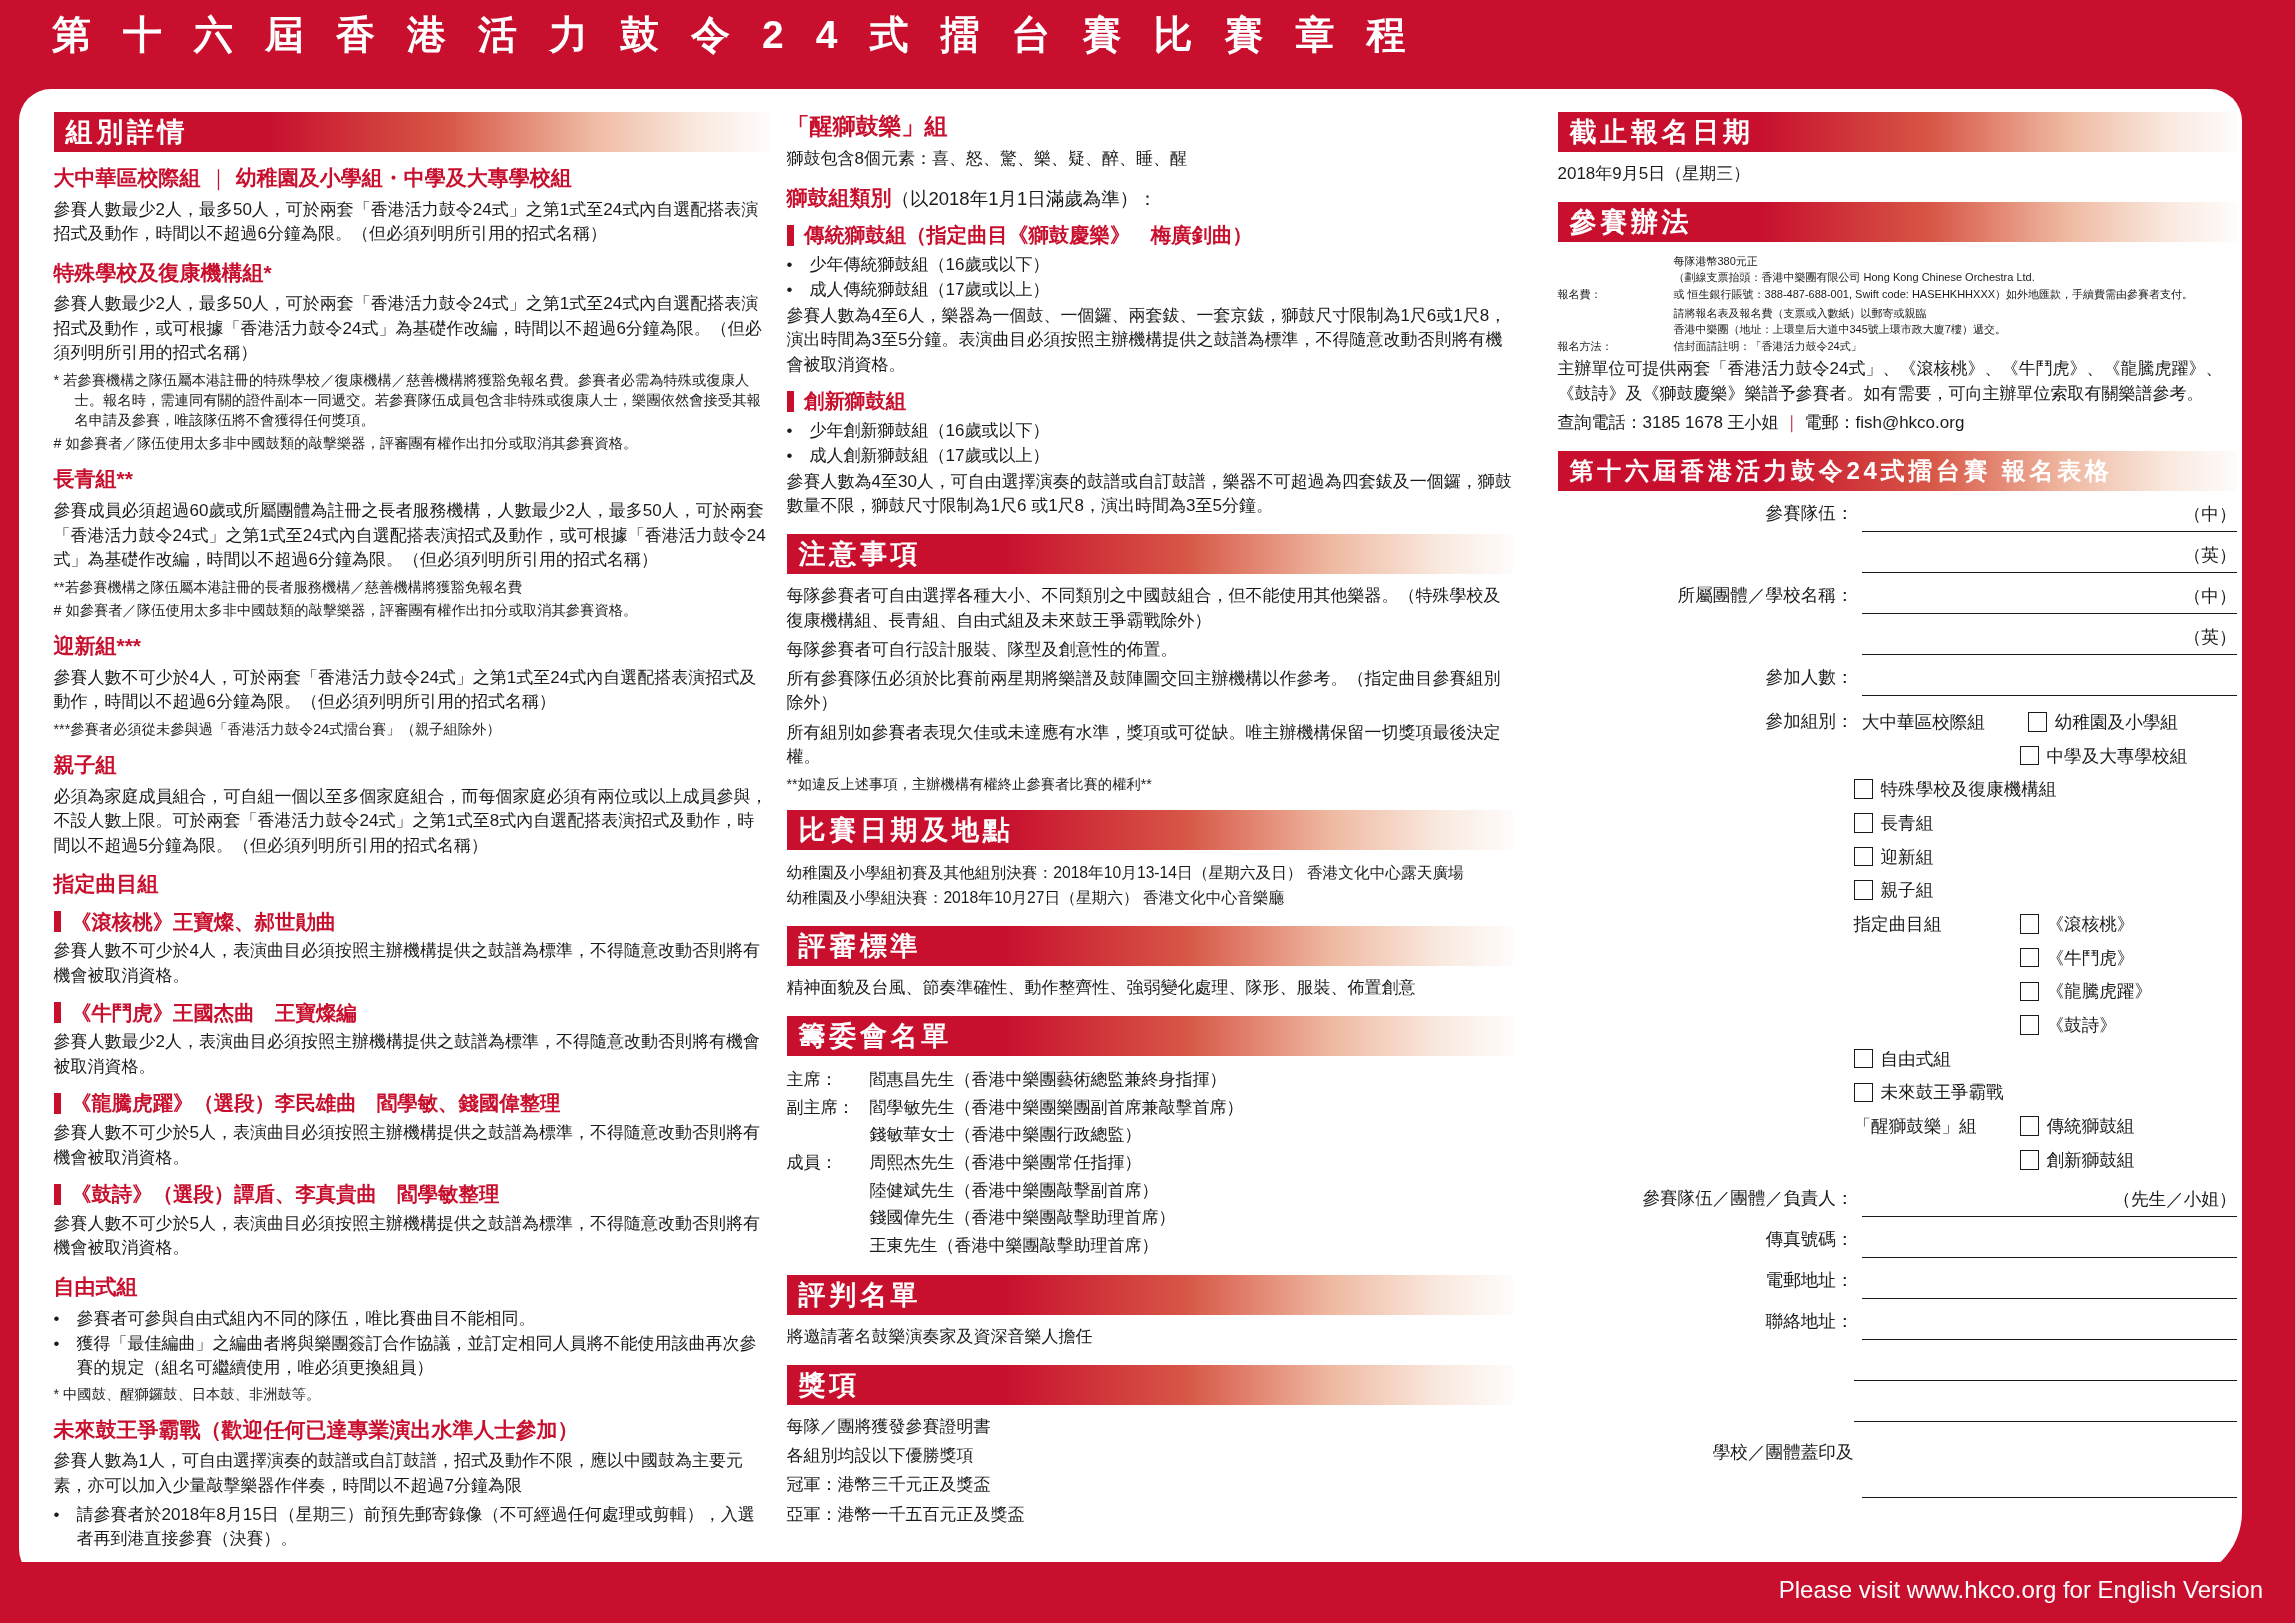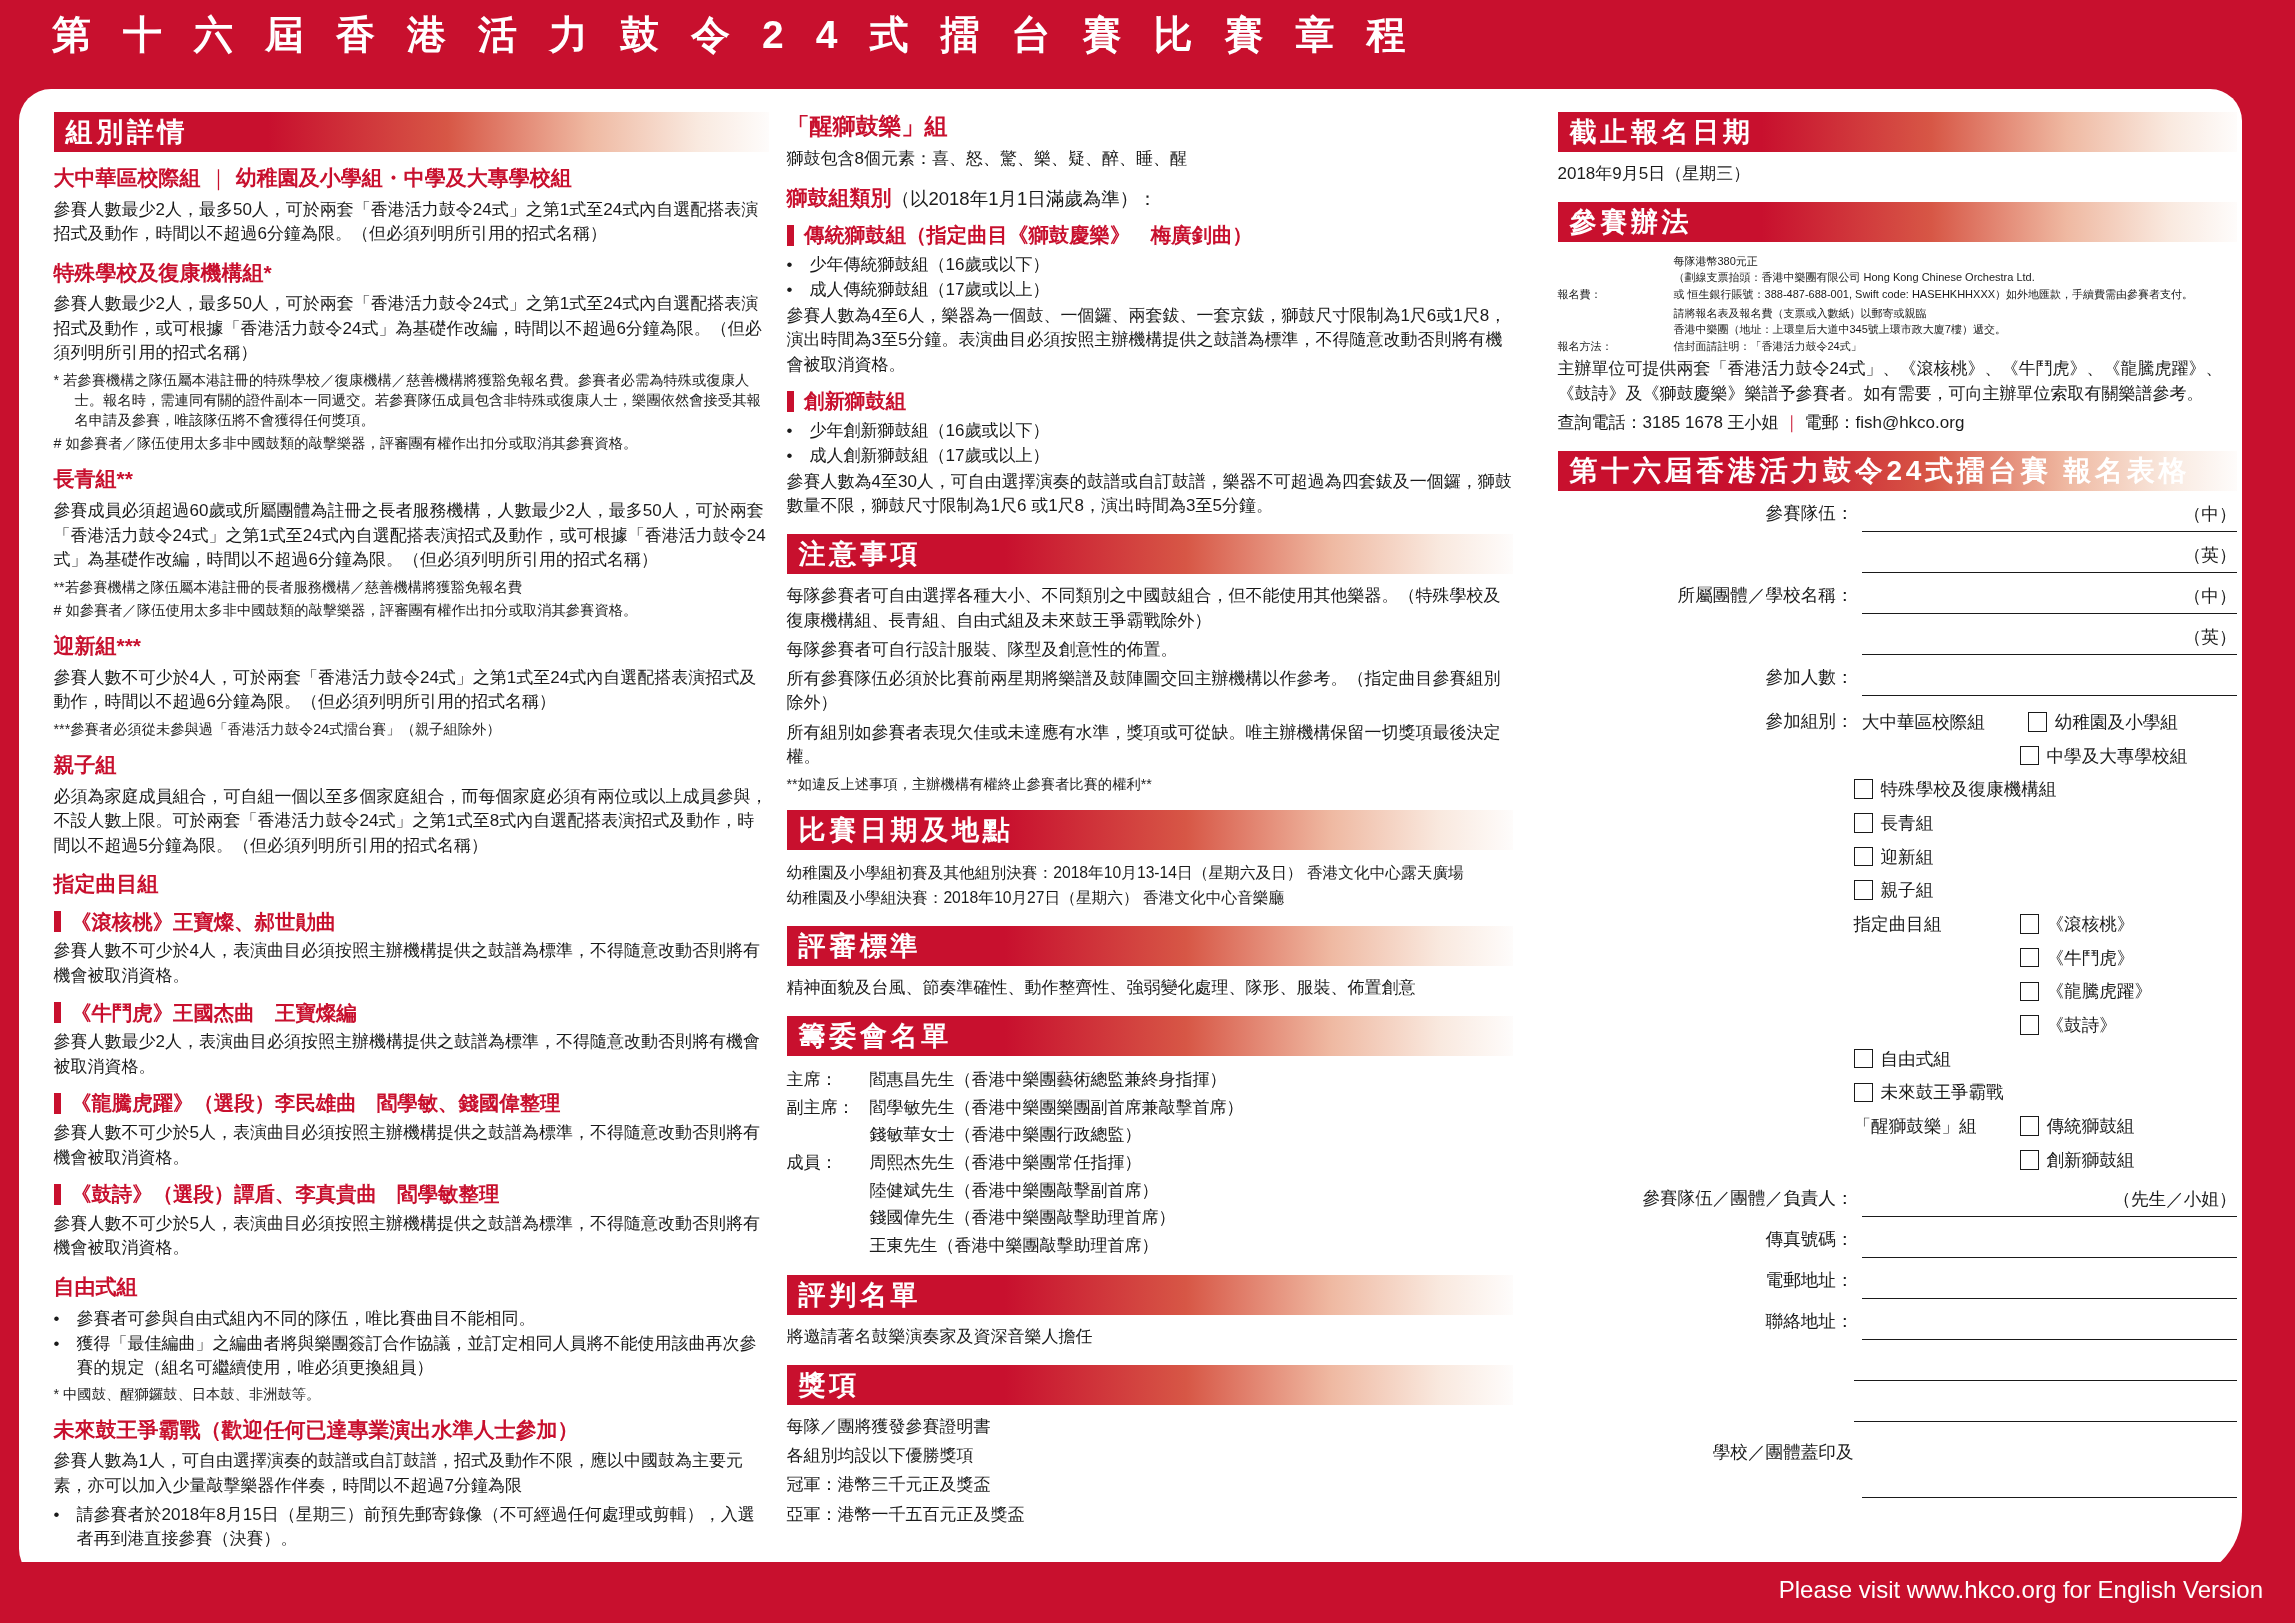--- a/index.html
+++ b/index.html
@@ -233,21 +233,21 @@
         <span style="display:block;">請將報名表及報名費（支票或入數紙）以郵寄或親臨</span>
         <span style="display:block;">香港中樂團（地址：上環皇后大道中345號上環市政大廈7樓）遞交。</span>
         <span style="display:block;">信封面請註明：「香港活力鼓令24式」</span>
       </span>
     </div>
     <p class="body">主辦單位可提供兩套「香港活力鼓令24式」、《滾核桃》、《牛鬥虎》、《龍騰虎躍》、《鼓詩》及《獅鼓慶樂》樂譜予參賽者。如有需要，可向主辦單位索取有關樂譜參考。</p>
     <p class="body inq">
       <span>查詢電話：3185 1678 王小姐</span><span class="red">｜</span><span>電郵：fish@hkco.org</span>
     </p>
 
-    <div class="band mt" style="font-size:28px;">第十六屆香港活力鼓令24式擂台賽 報名表格</div>
+    <div class="band mt" style="font-size:24px;">第十六屆香港活力鼓令24式擂台賽 報名表格</div>
 
     <div class="frow">
       <div class="flabel">參賽隊伍：</div>
       <div class="fcell">
           <span>（中）</span>
         </div>
     </div>
     <div class="frow">
       <div class="flabel"></div>
       <div class="fcell">

